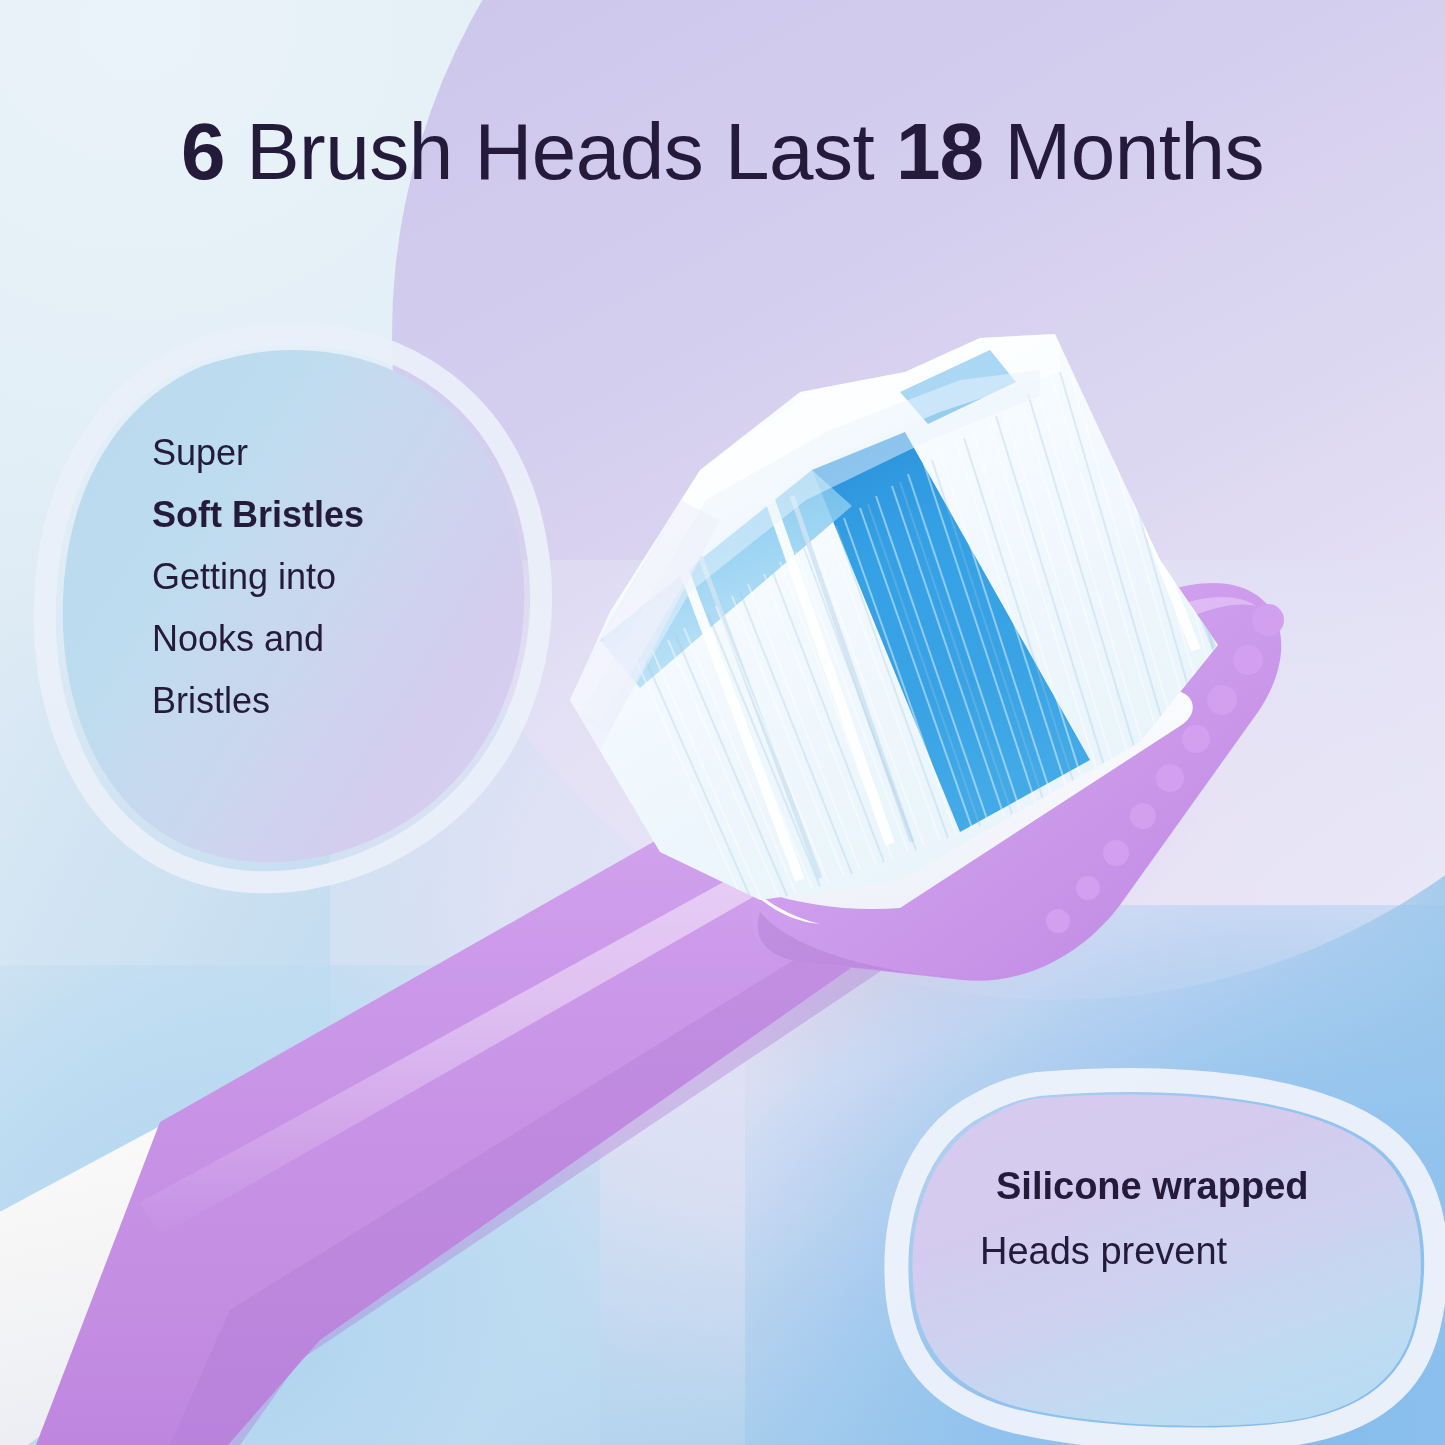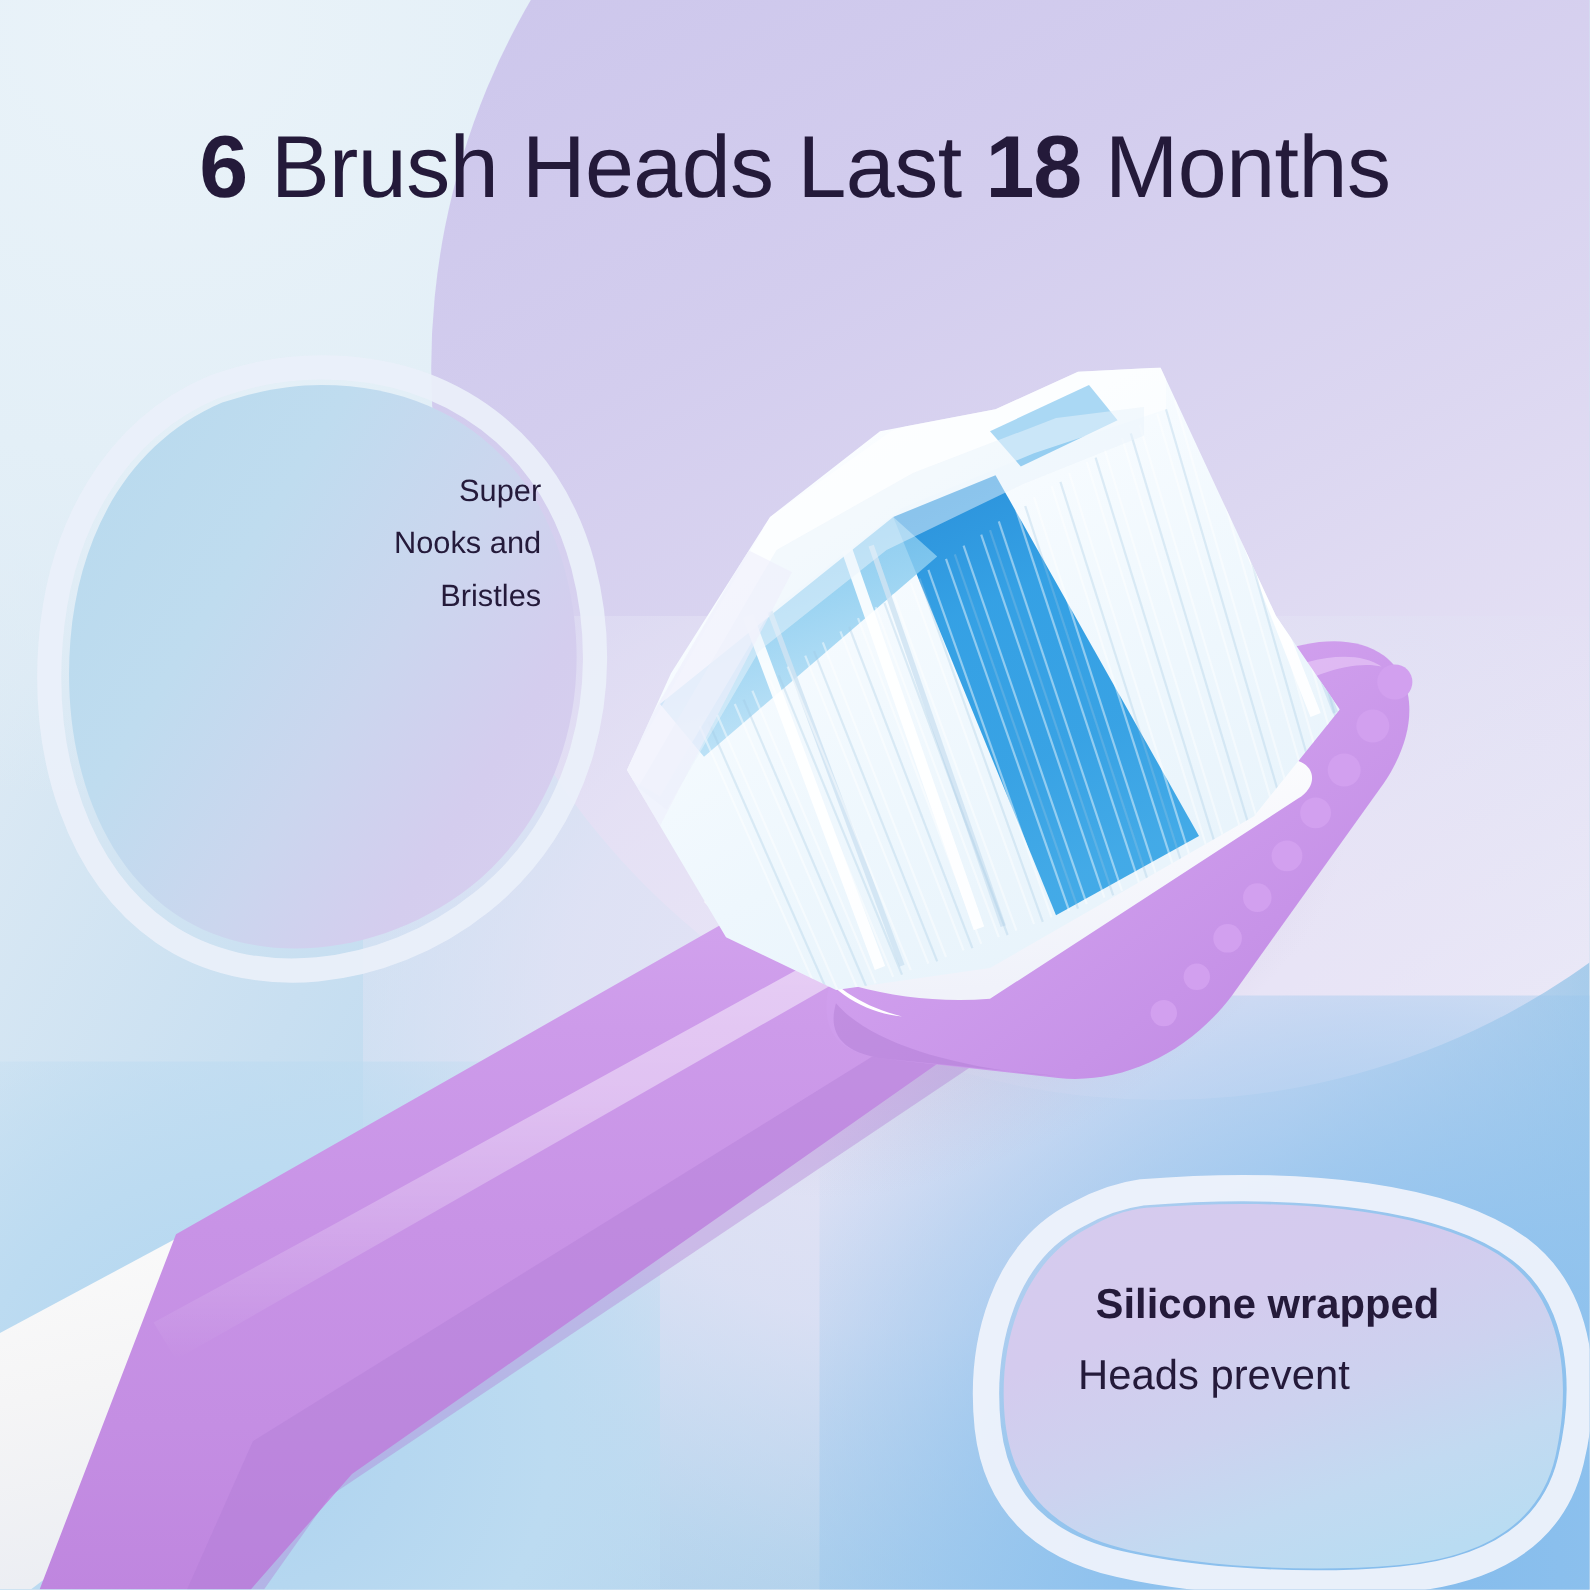--- a/index.html
+++ b/index.html
@@ -84,22 +84,22 @@
   
   .callout{position:absolute;}
   .callout .blobwrap{position:absolute;inset:0;}
   .callout svg{position:absolute;left:0;top:0;overflow:visible;}
   .callout .txt{position:absolute;color:#241a3a;}
 
   
   #callout-left{left:30px;top:328px;width:525px;height:570px;}
   #callout-left .txt{
     left:122px;top:94px;width:340px;
-    font-size:28px;font-weight:300;line-height:1.72;
-    text-align:right;
+    font-size:36px;font-weight:300;line-height:1.72;
+    text-align:left;
   }
   #callout-left .txt .b{font-weight:700;}
 
   
   #callout-right{left:888px;top:1072px;width:560px;height:375px;}
   #callout-right .txt{
     left:92px;top:82px;width:430px;
     font-size:38px;font-weight:300;line-height:1.72;
     text-align:left;
   }
@@ -387,20 +387,22 @@
                  C 374 22, 456 86, 484 192
                  C 512 298, 482 410, 398 478
                  C 314 544, 200 552, 128 502
                  C 56 452, 26 352, 34 254
                  C 42 156, 88 74, 172 38
                  C 202 28, 232 22, 262 22 Z" fill="url(#gBlobL)"></path>
       </svg>
     </div>
     <div class="txt">
       <div>Super</div>
+      <div class="b">Soft Bristles</div>
+      <div>Getting into</div>
       <div>Nooks and</div>
       <div>Bristles</div>
     </div>
   </div>
 
   <div class="callout" id="callout-right">
     <div class="blobwrap">
       <svg width="560" height="375" viewBox="0 0 560 375">
         <defs>
           <linearGradient id="gBlobR" x1="0.15" y1="0" x2="0.7" y2="1">

